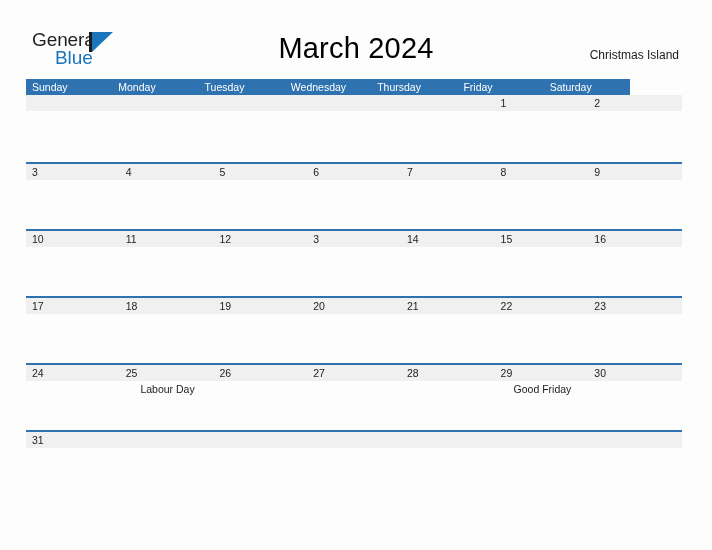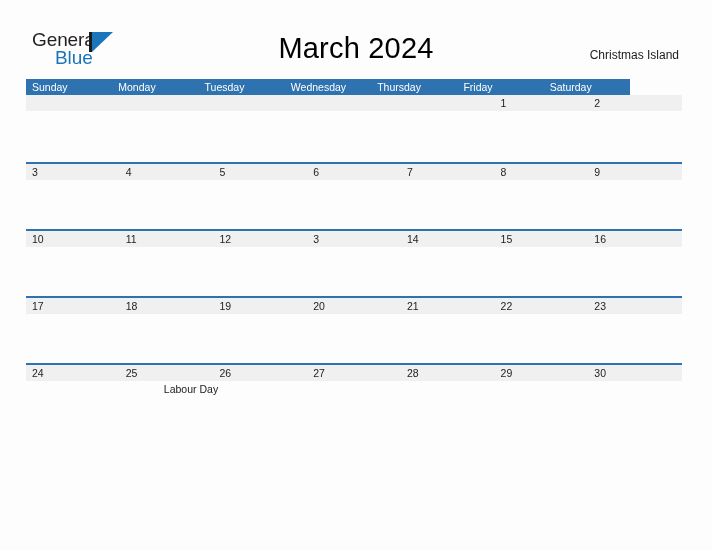--- a/index.html
+++ b/index.html
@@ -315,20 +315,34 @@
         <div class="day-band-cell">30</div>
       </div>
       <div class="event-band">
         <div class="event-cell"></div>
         <div class="event-cell">
             <div class="event-text">Labour Day</div>
           </div>
         <div class="event-cell"></div>
         <div class="event-cell"></div>
         <div class="event-cell"></div>
-        <div class="event-cell"></div>
-      </div>
-    </div>
-
+        <div class="event-cell">
+            <div class="event-text">Good Friday</div>
+          </div>
+        <div class="event-cell"></div>
+      </div>
+    </div>
+
+    <div class="week-row last">
+      <div class="day-band">
+        <div class="day-band-cell">31</div>
+        <div class="day-band-cell"></div>
+        <div class="day-band-cell"></div>
+        <div class="day-band-cell"></div>
+        <div class="day-band-cell"></div>
+        <div class="day-band-cell"></div>
+        <div class="day-band-cell"></div>
+      </div>
+    </div>
 
   </div>
 
 </div>
 
 </body></html>

